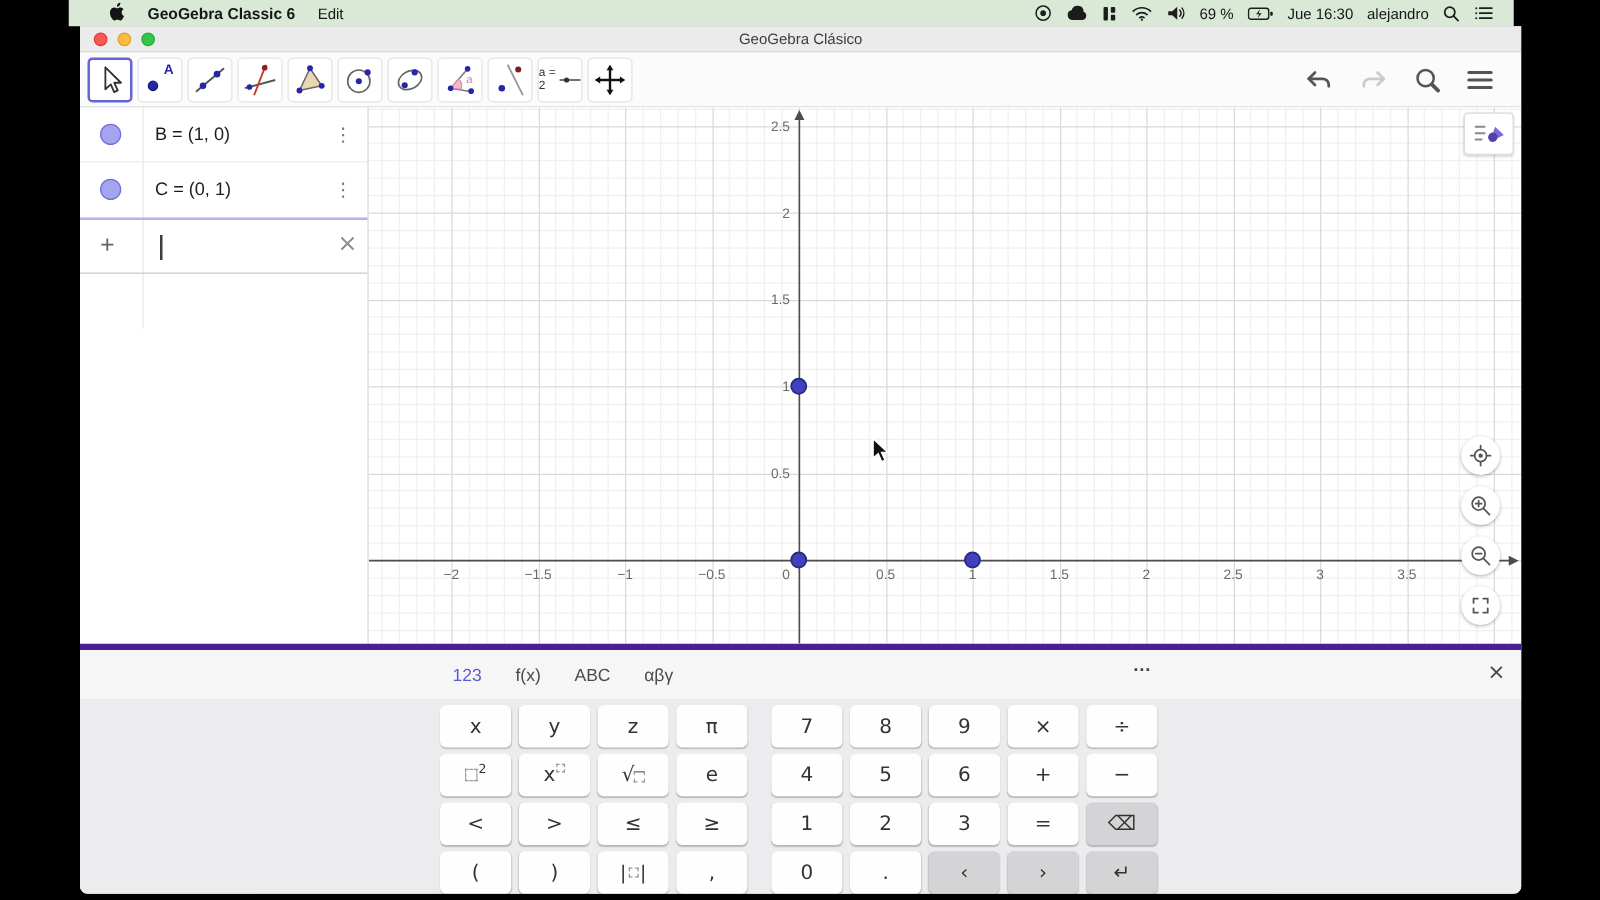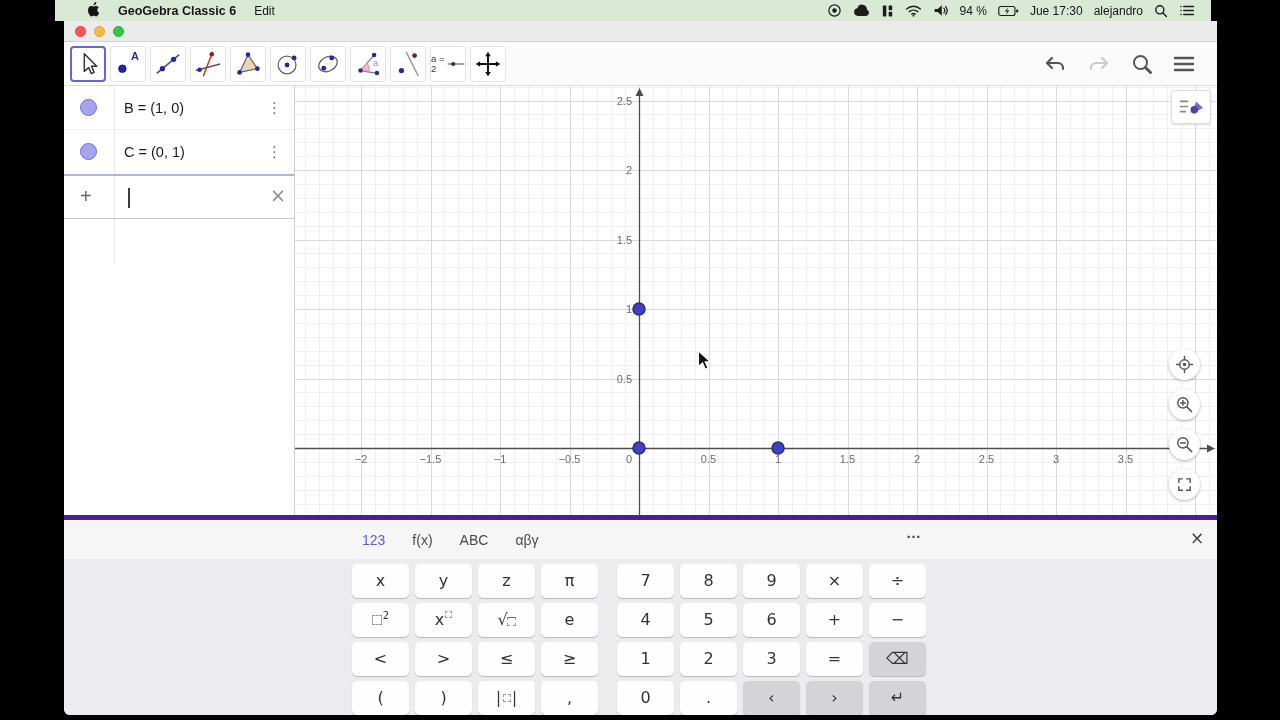--- a/index.html
+++ b/index.html
@@ -140,29 +140,29 @@
             <path d="M8.7 13.2a4 4 0 014.6 0"></path>
             <circle cx="11" cy="15.4" r="1.2" fill="#1c1c1c" stroke="none"></circle>
           </svg>
       </span>
       <span>
         <svg width="16" height="13" viewBox="0 0 20 16">
             <path d="M2 6 h4 l5-4.5 v13 L6 10 H2 z" fill="#1c1c1c"></path>
             <path d="M13.5 5a4.5 4.5 0 010 6 M15.8 3a8 8 0 010 10" stroke="#1c1c1c" stroke-width="1.5" fill="none" stroke-linecap="round"></path>
           </svg>
       </span>
-      <span class="mb-txt">94 %</span>
+      <span class="mb-txt">69 %</span>
       <span>
         <svg width="21" height="12" viewBox="0 0 26 14">
             <rect x="1" y="1.5" width="20" height="11" rx="2.5" fill="none" stroke="#1c1c1c" stroke-width="1.4"></rect>
             <rect x="22.5" y="5" width="2.5" height="4" rx="1" fill="#1c1c1c"></rect>
             <path d="M12.5 2.5 L8.5 7.5 h3 l-1.5 4 4-5 h-3 z" fill="#1c1c1c"></path>
           </svg>
       </span>
-      <span class="mb-txt">Jue 17:30</span>
+      <span class="mb-txt">Jue 16:30</span>
       <span class="mb-txt">alejandro</span>
       <span>
         <svg width="14" height="14" viewBox="0 0 18 18" fill="none" stroke="#1c1c1c" stroke-width="1.8">
             <circle cx="7.5" cy="7.5" r="5.2"></circle>
             <path d="M11.5 11.5 L16 16" stroke-linecap="round"></path>
           </svg>
       </span>
       <span>
         <svg width="16" height="13" viewBox="0 0 20 16" stroke="#1c1c1c" stroke-width="1.8" stroke-linecap="round">
             <circle cx="2.5" cy="3" r="1" fill="#1c1c1c" stroke="none"></circle>
@@ -177,20 +177,21 @@
   </div>
 
   <div class="window">
 
     <div class="titlebar">
       <div class="traffic">
         <i class="tl-red"></i>
         <i class="tl-yellow"></i>
         <i class="tl-green"></i>
       </div>
+      <div class="win-title">GeoGebra Clásico</div>
     </div>
 
     <div class="toolbar">
       <div class="tools">
         <div class="tool selected">
           <svg width="24" height="26" viewBox="0 0 26 28">
               <path d="M9 3 L9 22 L13.7 17.8 L16.6 24.5 L19.7 23 L16.7 16.4 L22.5 16.4 Z" fill="#fff" stroke="#333" stroke-width="1.6" stroke-linejoin="round"></path>
             </svg>
         </div>
         <div class="tool">

